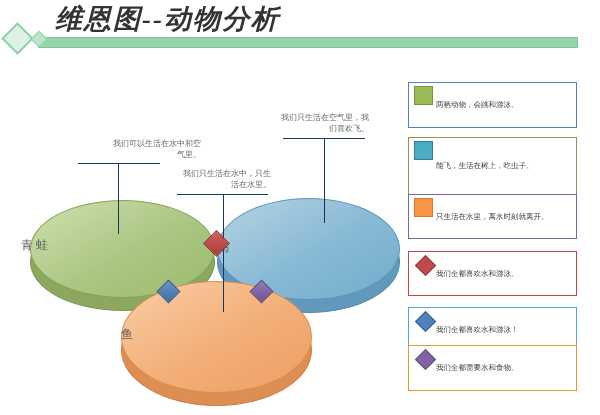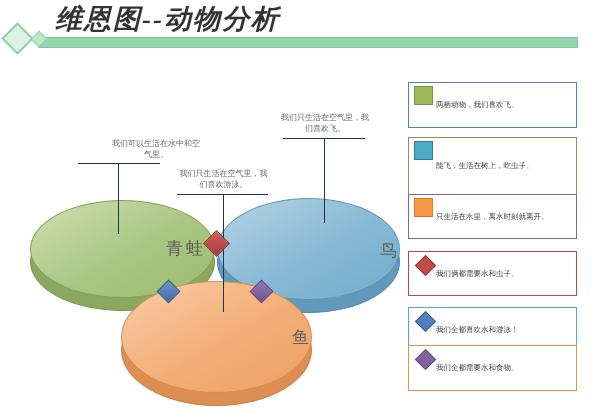--- a/index.html
+++ b/index.html
@@ -27,22 +27,22 @@
   }
 
   
   .disc { position:absolute; }
   .disc .rim, .disc .surface {
     position:absolute; left:0; width:100%; border-radius:50%;
   }
   .disc .rim { top:13px; }
   .disc .surface { top:0; }
   .disc .disc-label {
-    position:absolute; left:0; width:100%; text-align:right;
-    font-size:17px; color:#5d5d5d; letter-spacing:3px;
+    position:absolute; left:0; width:100%; text-align:left;
+    font-size:12px; color:#5d5d5d; letter-spacing:3px;
   }
 
   .disc-frog { left:30px; top:200px; width:185px; height:111px; z-index:1; }
   .disc-frog .rim { height:98px; background:#8ca75e; border:1px solid #7c9750; }
   .disc-frog .surface { height:98px; background:linear-gradient(150deg,#cfe0ae 0%,#aac683 55%,#9cbb6e 100%); border:1px solid #86a356; }
   .disc-frog .disc-label { top:37px; left:-9px; }
 
   .disc-bird { left:217px; top:198px; width:183px; height:115px; z-index:2; }
   .disc-bird .rim { height:102px; background:#6099bc; border:1px solid #5489ab; }
   .disc-bird .surface { height:102px; background:linear-gradient(150deg,#b6d4e3 0%,#86b9d5 55%,#74accc 100%); border:1px solid #5e96b8; }
@@ -59,21 +59,21 @@
     background:linear-gradient(135deg,#d2605f,#a93c3c); border:1px solid #8e3030; }
   .vdiamond-blue { left:160px; top:283px; width:17px; height:17px;
     background:linear-gradient(135deg,#6b95c9,#3f6da6); border:1px solid #2f5a8c; }
   .vdiamond-purple { left:253px; top:283px; width:17px; height:17px;
     background:linear-gradient(135deg,#9379b6,#6d5391); border:1px solid #5c4778; }
 
   
   .callout { position:absolute; z-index:4; }
   .callout .callout-text {
     position:absolute; font-size:8px; line-height:11px; color:#666;
-    text-align:center;
+    text-align:right;
   }
   .callout .hline { position:absolute; height:1px; background:#17365d; }
   .callout .vline { position:absolute; width:1px; background:#17365d; }
 
   .callout-frog .callout-text { left:73px; top:0; width:90px; }
   .callout-frog .hline { left:40px; top:25px; width:82px; }
   .callout-frog .vline { left:80px; top:25px; height:71px; }
   .callout-frog { left:38px; top:138px; }
 
   .callout-fish .callout-text { left:0; top:0; width:95px; }
@@ -139,56 +139,56 @@
       <div class="disc-label">鱼</div>
     </div>
 
     <div class="callout callout-frog">
       <div class="callout-text">我们可以生活在水中和空气里。</div>
       <div class="hline"></div>
       <div class="vline"></div>
     </div>
 
     <div class="callout callout-fish">
-      <div class="callout-text">我们只生活在空气里，我们喜欢游泳。</div>
+      <div class="callout-text">我们只生活在水中，只生活在水里。</div>
       <div class="hline"></div>
       <div class="vline"></div>
     </div>
 
     <div class="callout callout-bird">
       <div class="callout-text">我们只生活在空气里，我们喜欢飞。</div>
       <div class="hline"></div>
       <div class="vline"></div>
     </div>
 
     <div class="vdiamond vdiamond-red"></div>
     <div class="vdiamond vdiamond-blue"></div>
     <div class="vdiamond vdiamond-purple"></div>
   </div>
 
   <div>
 
     <div class="legend-box lb-1">
       <div class="icon-square sq-green" style="background-color: rgb(155, 187, 89);"></div>
-      <div class="legend-text">两栖动物，我们喜欢飞。</div>
+      <div class="legend-text">两栖动物，会跳和游泳。</div>
     </div>
 
     <div class="legend-box lb-2">
       <div class="icon-square sq-teal" style="background-color: rgb(75, 172, 198);"></div>
       <div class="legend-text">能飞，生活在树上，吃虫子。</div>
     </div>
 
     <div class="legend-box lb-3">
       <div class="icon-square sq-orange" style="background-color: rgb(247, 150, 70);"></div>
       <div class="legend-text">只生活在水里，离水时刻就离开。</div>
     </div>
 
     <div class="legend-box lb-4">
       <div class="icon-diamond dm-red" style="background-color: rgb(191, 75, 75);"></div>
-      <div class="legend-text">我们俩都需要水和虫子。</div>
+      <div class="legend-text">我们全都喜欢水和游泳。</div>
     </div>
 
     <div class="legend-box lb-5">
       <div class="icon-diamond dm-blue" style="background-color: rgb(79, 129, 189);"></div>
       <div class="legend-text">我们全都喜欢水和游泳！</div>
     </div>
 
     <div class="legend-box lb-6">
       <div class="icon-diamond dm-purple" style="background-color: rgb(128, 100, 162);"></div>
       <div class="legend-text">我们全都需要水和食物。</div>

